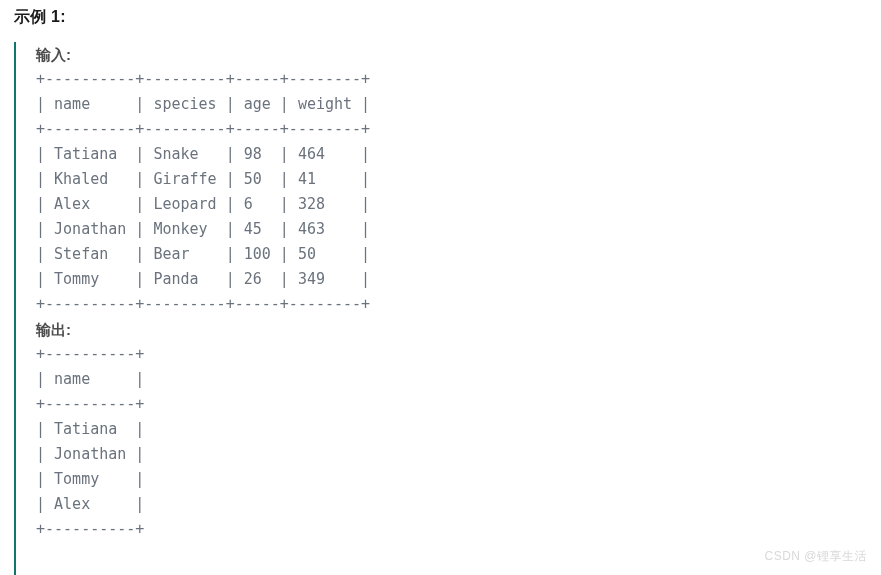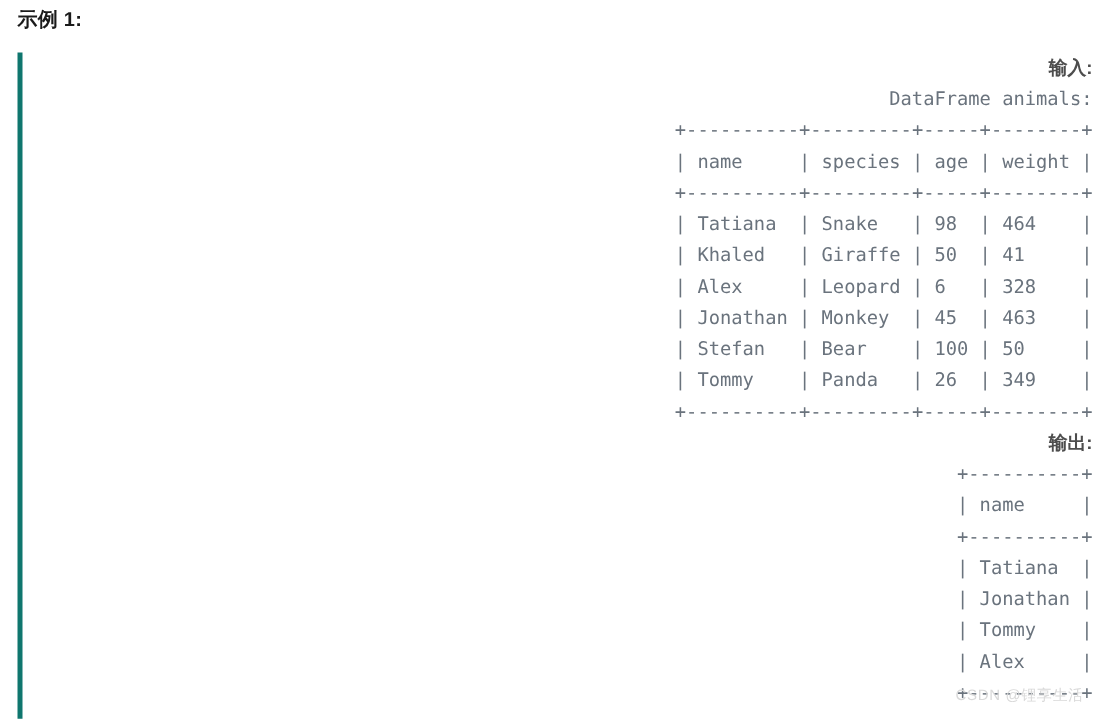--- a/index.html
+++ b/index.html
@@ -15,42 +15,41 @@
     font-family: "Liberation Sans", sans-serif;
     -webkit-font-smoothing: antialiased;
   }
 
   .page {
     position: absolute;
     left: 0;
     top: 0;
     width: 881px;
     height: 575px;
-    text-align: right;
   }
 
   .example-title {
     position: absolute;
     left: 14px;
     top: 6px;
     font-size: 16px;
     font-weight: bold;
     color: #1a1a1a;
     letter-spacing: 0.2px;
     line-height: 22px;
     white-space: pre;
   }
 
   .blockquote {
     position: absolute;
     left: 14px;
     top: 42px;
     width: 860px;
     height: 533px;
-    border-left: 4px solid #0f766e;
+    border-left: 2px solid #0f766e;
     box-sizing: border-box;
     padding-left: 20px;
   }
 
   .section-label {
     font-size: 15px;
     font-weight: bold;
     color: #4d4d4d;
     line-height: 25px;
     white-space: pre;
@@ -82,21 +81,20 @@
 <body>
 
 <div class="page">
 
   <div class="example-title">示例 1:</div>
 
   <div class="blockquote">
 
     <div class="section-label">输入:</div>
 
-    <pre class="code-block">DataFrame animals:</pre>
 
     <pre class="code-block">+----------+---------+-----+--------+
 | name     | species | age | weight |
 +----------+---------+-----+--------+
 | Tatiana  | Snake   | 98  | 464    |
 | Khaled   | Giraffe | 50  | 41     |
 | Alex     | Leopard | 6   | 328    |
 | Jonathan | Monkey  | 45  | 463    |
 | Stefan   | Bear    | 100 | 50     |
 | Tommy    | Panda   | 26  | 349    |

